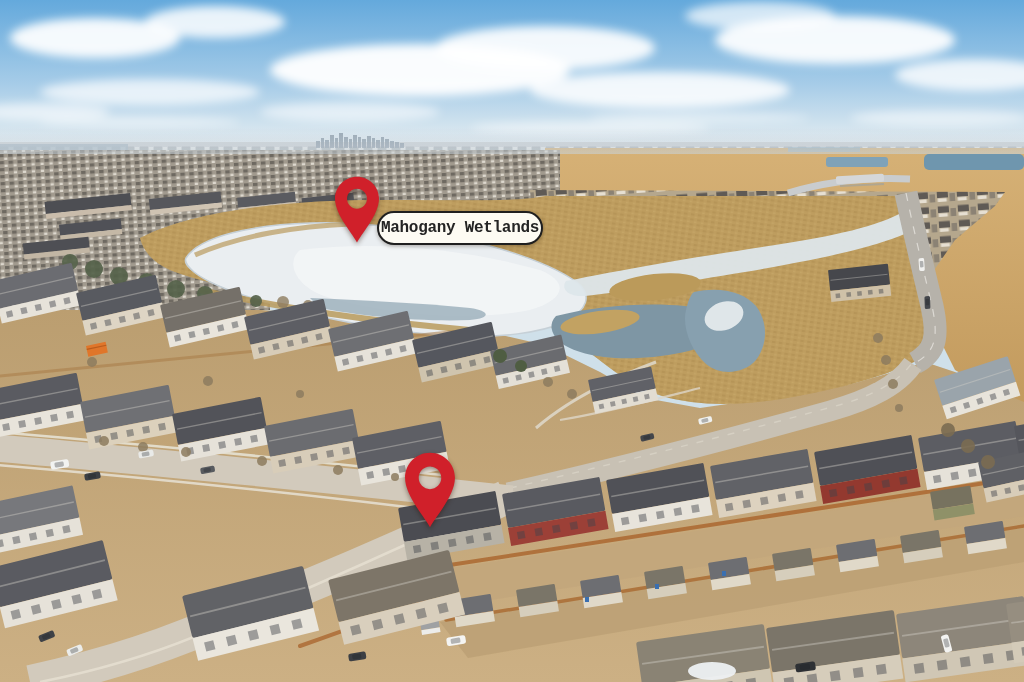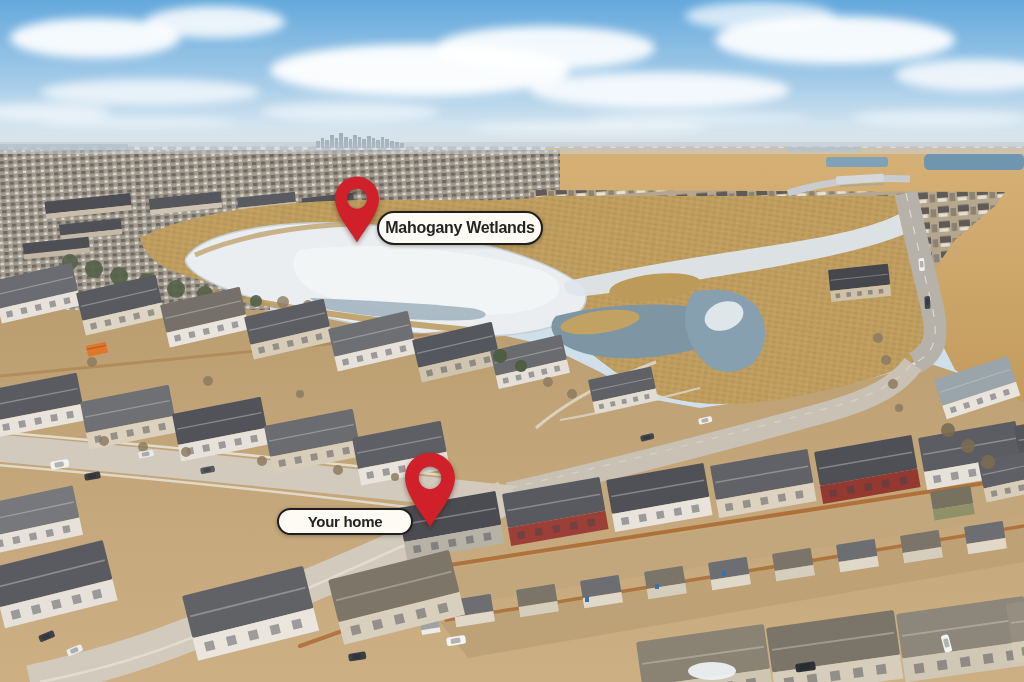--- a/index.html
+++ b/index.html
@@ -3,21 +3,21 @@
 <meta charset="utf-8">
 <style>
   html,body{margin:0;padding:0;background:#888;}
   #stage{position:relative;width:1024px;height:682px;overflow:hidden;
          font-family:"Liberation Sans",sans-serif;background:#cfe0ea;}
   #stage svg.scene{position:absolute;left:0;top:0;}
   .pill{position:absolute;display:flex;align-items:center;justify-content:center;
         box-sizing:border-box;background:var(--pillbg,#fdfbf3);
         border:2px solid var(--pillbr,#1f1f1f);border-radius:999px;
         color:var(--pilltx,#242424);font-weight:bold;letter-spacing:-0.3px;
-        box-shadow:0 1px 4px rgba(40,25,10,.35);z-index:5;white-space:nowrap;}
+        box-shadow:0 1px 4px rgba(40,25,10,.35);z-index:5;white-space:nowrap;font-family:Liberation Mono, monospace;}
   #lbl-wetlands{left:377px;top:211px;width:166px;height:34px;font-size:16px;}
   #lbl-home{left:277px;top:508px;width:136px;height:27px;font-size:15px;}
   .pin{position:absolute;z-index:6;filter:drop-shadow(0 2px 2.5px rgba(40,15,5,.45));}
   #pin-wetlands{left:334px;top:176px;}
   #pin-home{left:404px;top:452px;}
 </style>
 </head>
 <body>
 
 <div id="stage">
@@ -334,17 +334,14 @@
 </div>
 <div class="pill" id="lbl-wetlands">
   <span>Mahogany Wetlands</span>
 </div>
 
 <div class="pin" id="pin-home">
   <svg viewBox="0 0 40 58.5" width="52" height="76">
     <path fill="#d0202a" fill-rule="evenodd" d="M20,0.6 C9.4,0.6 0.8,9.2 0.8,19.8 C0.8,26.9 4.8,35 9.8,42.5 C14.2,49.2 18.3,54.6 20,58 C21.7,54.6 25.8,49.2 30.2,42.5 C35.2,35 39.2,26.9 39.2,19.8 C39.2,9.2 30.6,0.6 20,0.6 Z M20,11.2 C15.2,11.2 11.3,15.1 11.3,19.9 C11.3,24.7 15.2,28.6 20,28.6 C24.8,28.6 28.7,24.7 28.7,19.9 C28.7,15.1 24.8,11.2 20,11.2 Z"></path>
   </svg>
 </div>
-<div class="pill" id="lbl-home">
-  <span>Your home</span>
+
 </div>
 
-</div>
-
 </body></html>

